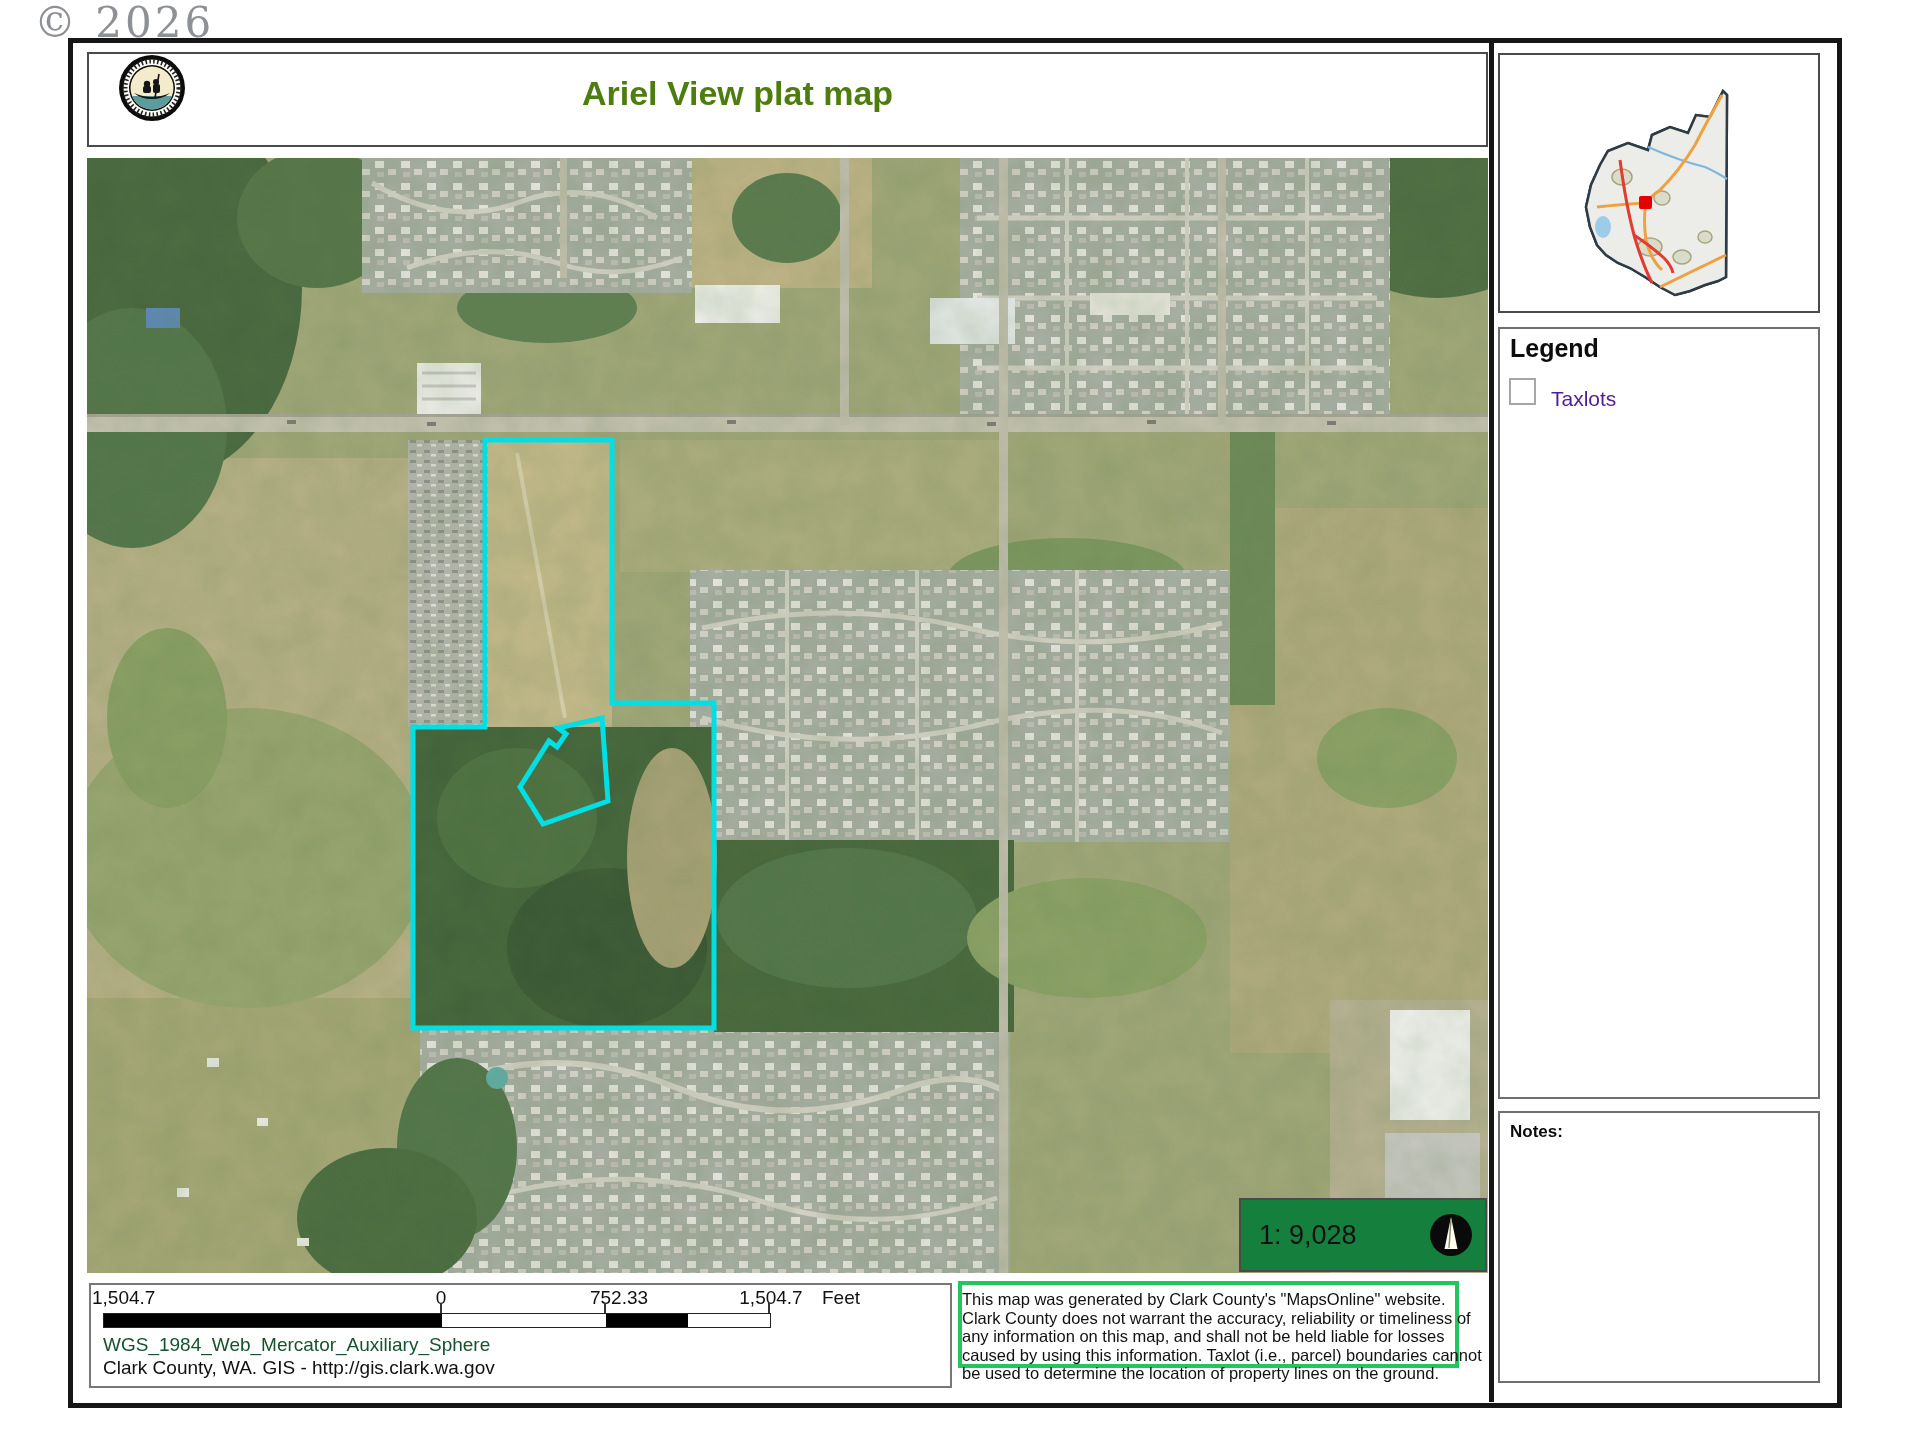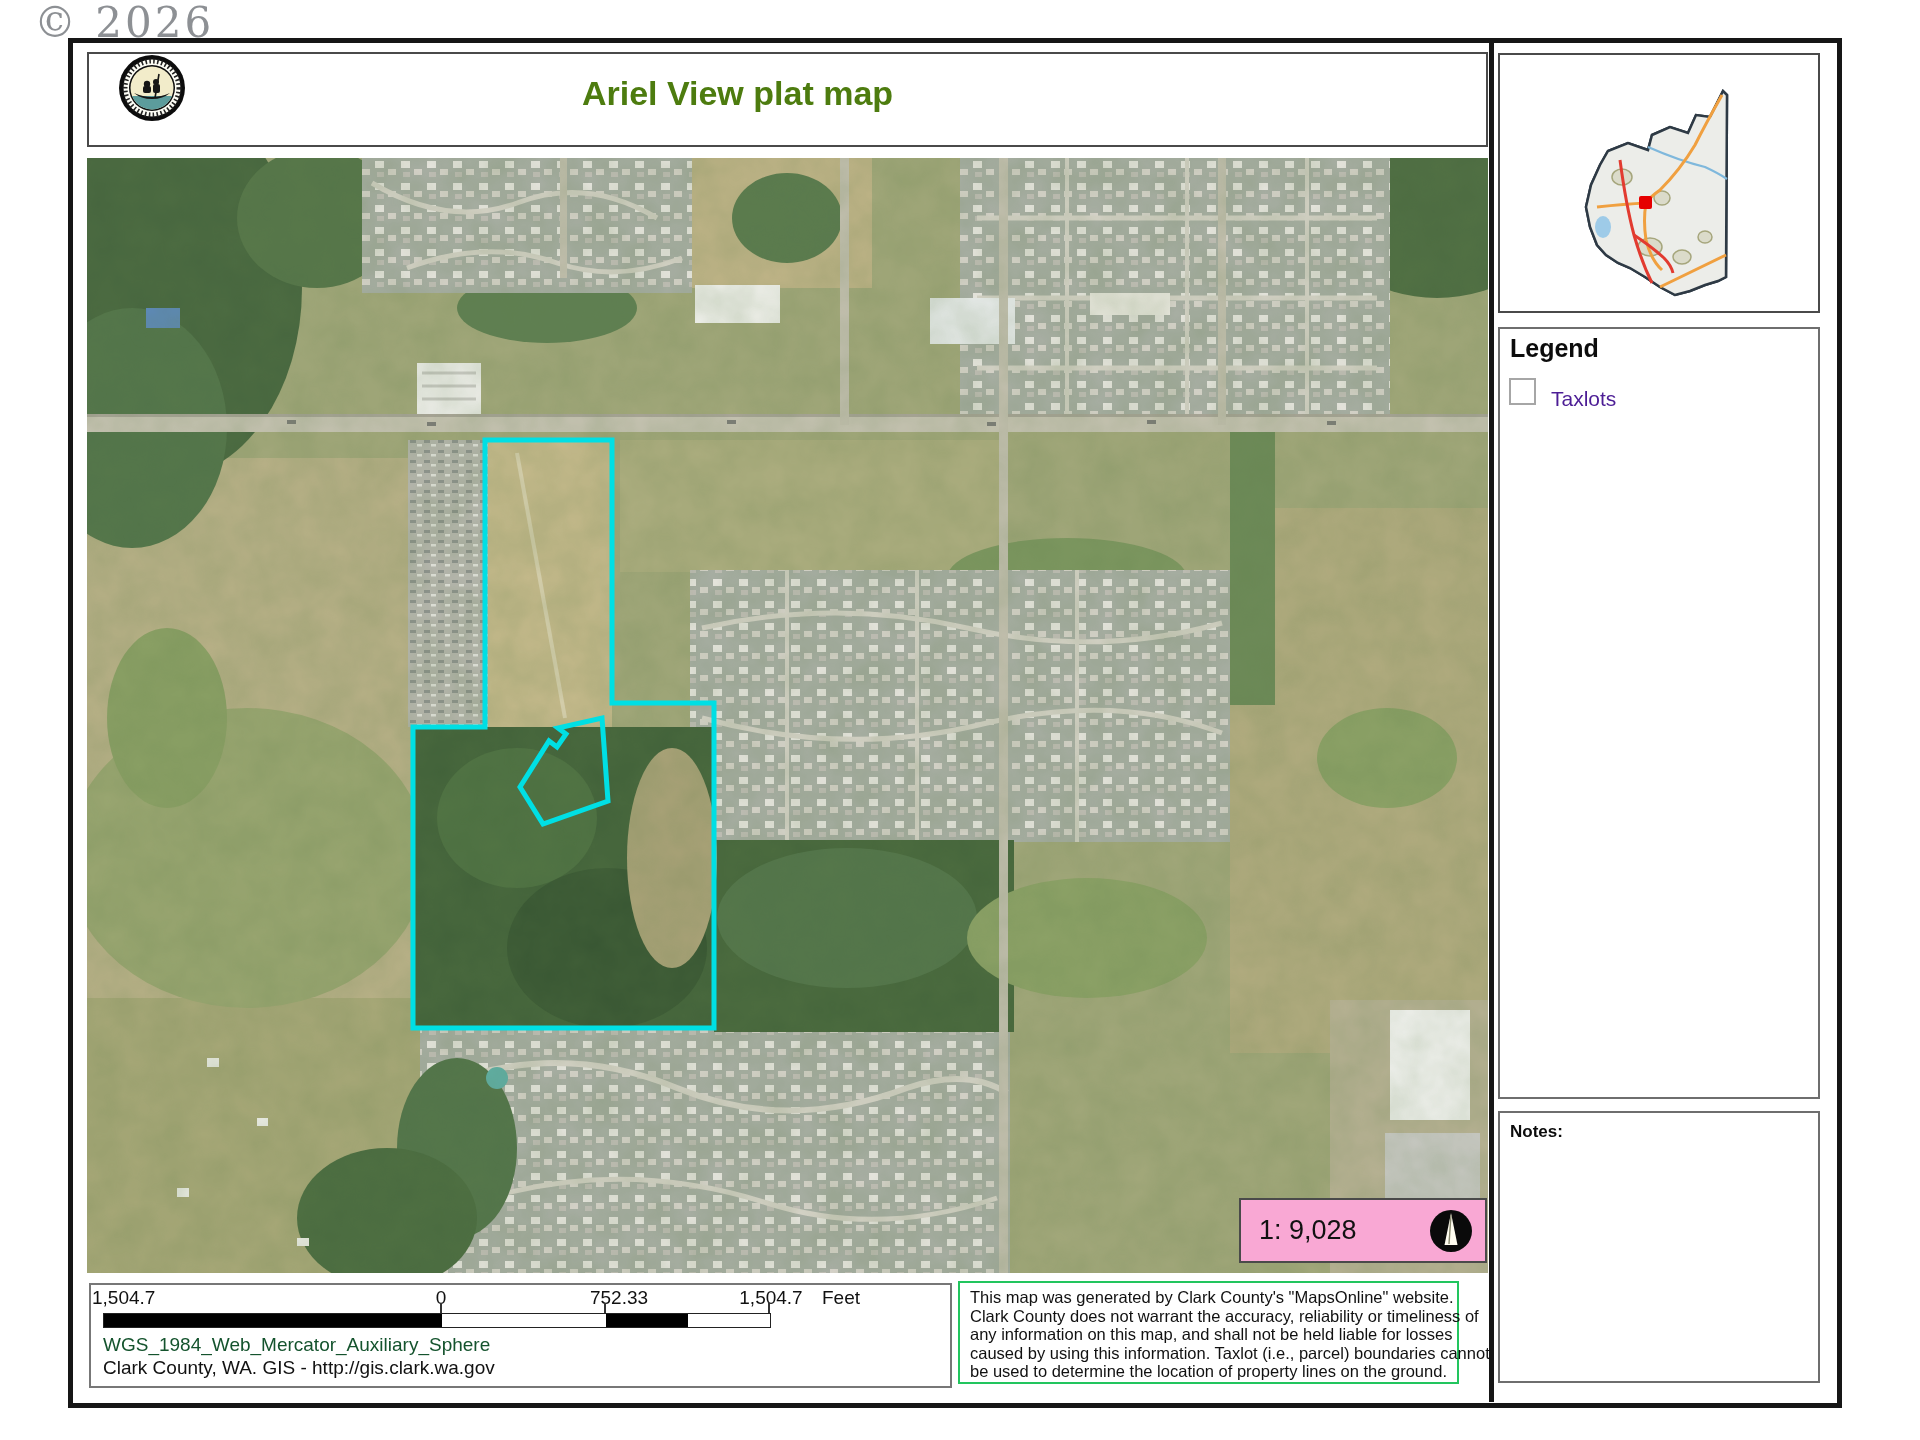--- a/index.html
+++ b/index.html
@@ -5,39 +5,39 @@
   html,body{margin:0;padding:0;background:#fff;}
   body{width:1920px;height:1440px;position:relative;font-family:"Liberation Sans",sans-serif;overflow:hidden;}
   .abs{position:absolute;}
   #watermark{left:34px;top:-2px;font-family:"DejaVu Serif",serif;font-size:42px;color:#8d9094;letter-spacing:3px;}
   #outer-frame{left:68px;top:38px;width:1764px;height:1360px;border:5px solid #161616;background:#fff;}
   #panel-divider{left:1489px;top:38px;width:5px;height:1364px;background:#161616;}
   #header-box{left:87px;top:52px;width:1401px;height:95px;border:2px solid #4a4a4a;box-sizing:border-box;background:#fff;}
   #logo{left:118px;top:54px;width:68px;height:68px;}
   #page-title{left:87px;top:74px;width:1401px;padding-right:100px;box-sizing:border-box;text-align:center;font-size:34px;font-weight:bold;color:#4d7c0f;}
   #map-area{left:87px;top:158px;width:1401px;height:1115px;overflow:hidden;background:#a3a87b;}
-  #scalebox{left:1239px;top:1198px;width:248px;height:65px;background:#f9a8d4;border:2px solid #4a4a4a;box-sizing:border-box;display:flex;align-items:center;}
+  #scalebox{left:1239px;top:1198px;width:248px;height:74px;background:#15803d;border:2px solid #4a4a4a;box-sizing:border-box;display:flex;align-items:center;}
   #scalebox .ratio{font-size:27px;color:#111;margin-left:18px;}
   #scalebox .north{margin-left:auto;margin-right:12px;width:44px;height:44px;}
   #overview-box{left:1498px;top:53px;width:322px;height:260px;border:2px solid #4a4a4a;box-sizing:border-box;background:#fff;}
   #legend-box{left:1498px;top:327px;width:322px;height:772px;border:2px solid #6e6e6e;box-sizing:border-box;background:#fff;}
   #legend-title{left:1510px;top:334px;font-size:25px;font-weight:bold;color:#0c0c0c;}
   #legend-swatch{left:1509px;top:378px;width:23px;height:23px;border:2px solid #a6a6a6;background:#fff;}
   #legend-item-label{left:1551px;top:387px;font-size:21px;color:#4c1d95;}
   #notes-box{left:1498px;top:1111px;width:322px;height:272px;border:2px solid #6e6e6e;box-sizing:border-box;background:#fff;}
   #notes-title{left:1510px;top:1122px;font-size:17px;font-weight:bold;color:#0c0c0c;}
   #bottomleft-box{left:89px;top:1283px;width:863px;height:105px;border:2px solid #777;box-sizing:border-box;background:#fff;}
   .sb-label{top:1287px;font-size:19px;color:#111;transform:translateX(-50%);}
   .sb-left{transform:none;}
   .sb-tick{top:1303px;width:2px;height:10px;background:#333;}
   #scalebar{left:103px;top:1313px;width:666px;height:13px;border:1px solid #222;display:flex;box-sizing:content-box;}
   #scalebar .seg{height:100%;}
   #credit1{left:103px;top:1334px;font-size:19px;color:#14532d;}
   #credit2{left:103px;top:1357px;font-size:19px;color:#111;}
-  #disclaimer-box{left:958px;top:1281px;width:501px;height:103px;border:2px solid #22c55e;box-sizing:border-box;background:#fff;padding:5px 10px;}
+  #disclaimer-box{left:958px;top:1281px;width:501px;height:87px;border:4px solid #22c55e;box-sizing:border-box;background:#fff;padding:5px 0;}
   #disclaimer-box .line{font-size:16.5px;line-height:18.6px;color:#111;white-space:nowrap;}
 </style>
 </head>
 <body>
 
 <div class="abs" id="watermark">© 2026</div>
 
 <div class="abs" id="outer-frame"></div>
 <div class="abs" id="panel-divider"></div>
 

